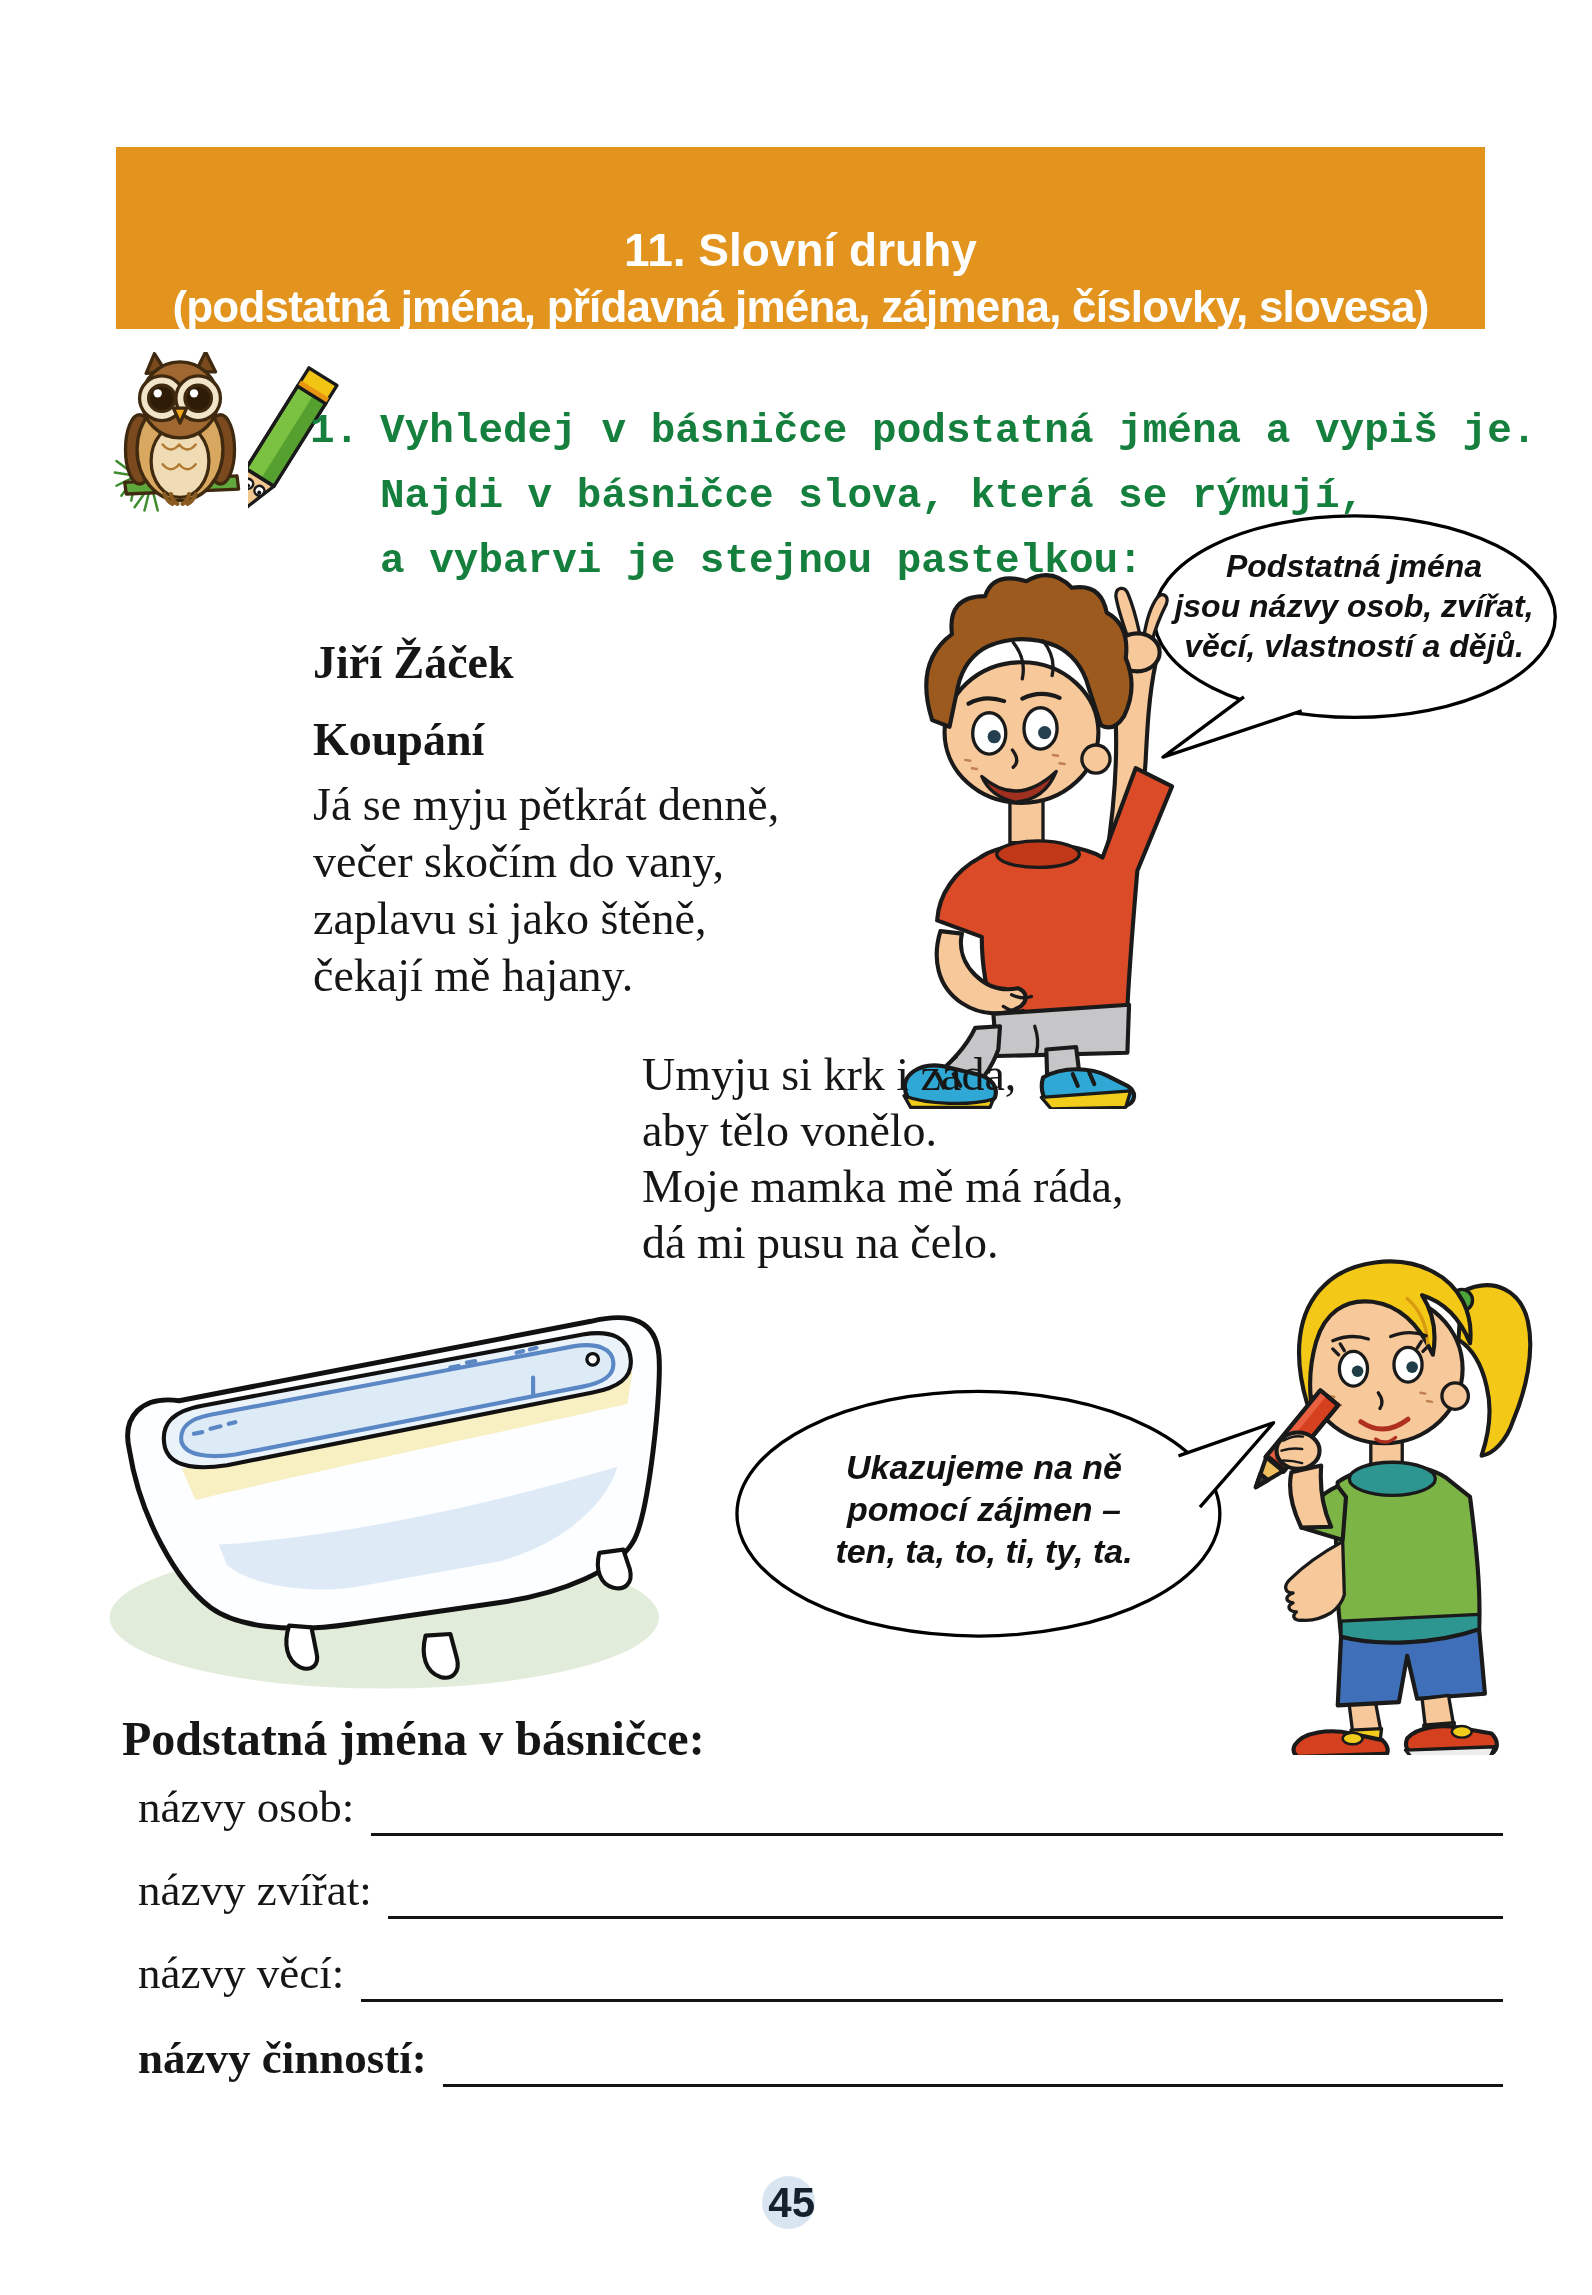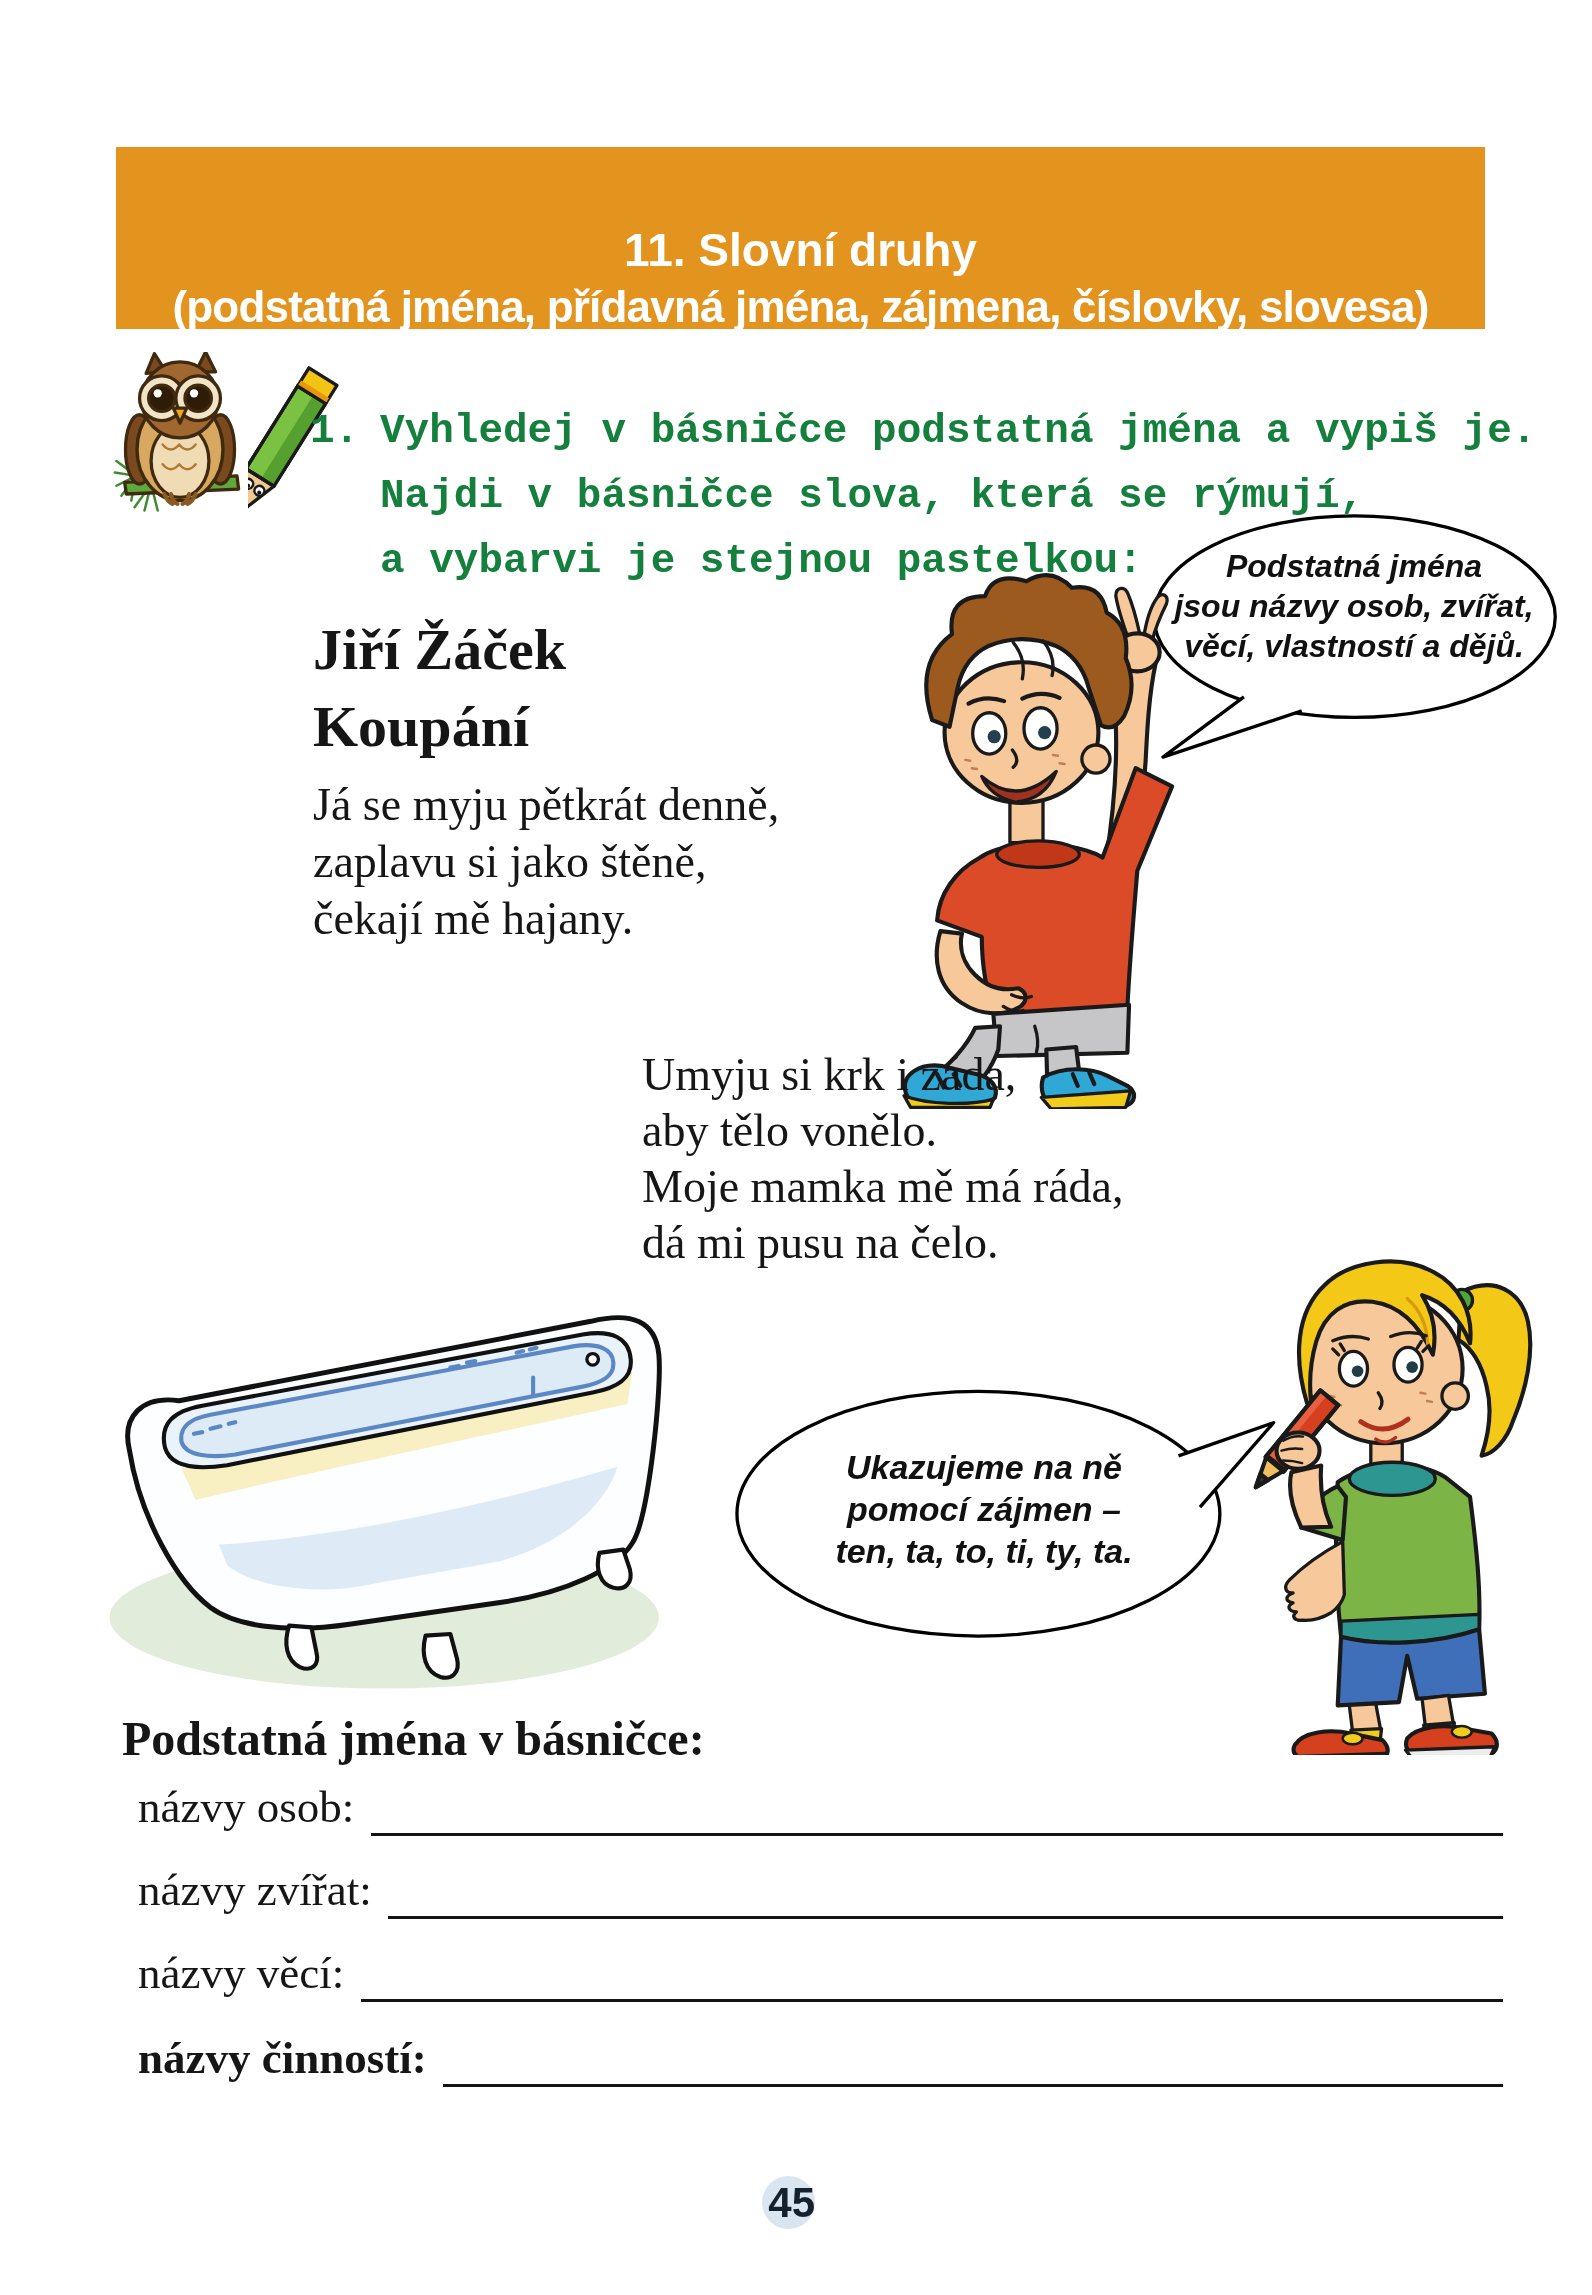--- a/index.html
+++ b/index.html
@@ -20,21 +20,21 @@
   
   .task{
     left:310px;top:399px;width:960px;
     font-family:Liberation Mono, monospace;font-weight:bold;
     color:#15803d;font-size:41px;line-height:65px;
   }
   .task-line{white-space:nowrap;}
   .task-num{display:inline-block;width:70px;}
   .task-cont{padding-left:70px;}
   
-  .poem-head{left:313px;top:611px;font-weight:bold;font-size:58px;line-height:77px;}
+  .poem-head{left:313px;top:624px;font-weight:bold;font-size:46px;line-height:77px;}
   .stanza1{left:313px;top:776px;font-size:46px;line-height:57px;}
   .stanza2{left:642px;top:1047px;font-size:46px;line-height:56px;}
   
   .bubble-svg{overflow:visible;}
   .bubble-text{
     font-family:"Liberation Sans",sans-serif;font-style:italic;font-weight:600;
     color:#111;text-align:center;
   }
   .bubble1-text{left:1168px;top:546px;width:372px;font-size:32px;line-height:40px;}
   .bubble2-text{left:773px;top:1446px;width:422px;font-size:34px;line-height:42px;}
@@ -181,20 +181,21 @@
       </g>
     </g>
   </svg>
 
   <div class="abs poem-head">
     <div>Jiří Žáček</div>
     <div>Koupání</div>
   </div>
   <div class="abs stanza1">
     <div>Já se myju pětkrát denně,</div>
+    <div>večer skočím do vany,</div>
     <div>zaplavu si jako štěně,</div>
     <div>čekají mě hajany.</div>
   </div>
   <div class="abs stanza2">
     <div>Umyju si krk i záda,</div>
     <div>aby tělo vonělo.</div>
     <div>Moje mamka mě má ráda,</div>
     <div>dá mi pusu na čelo.</div>
   </div>
 

